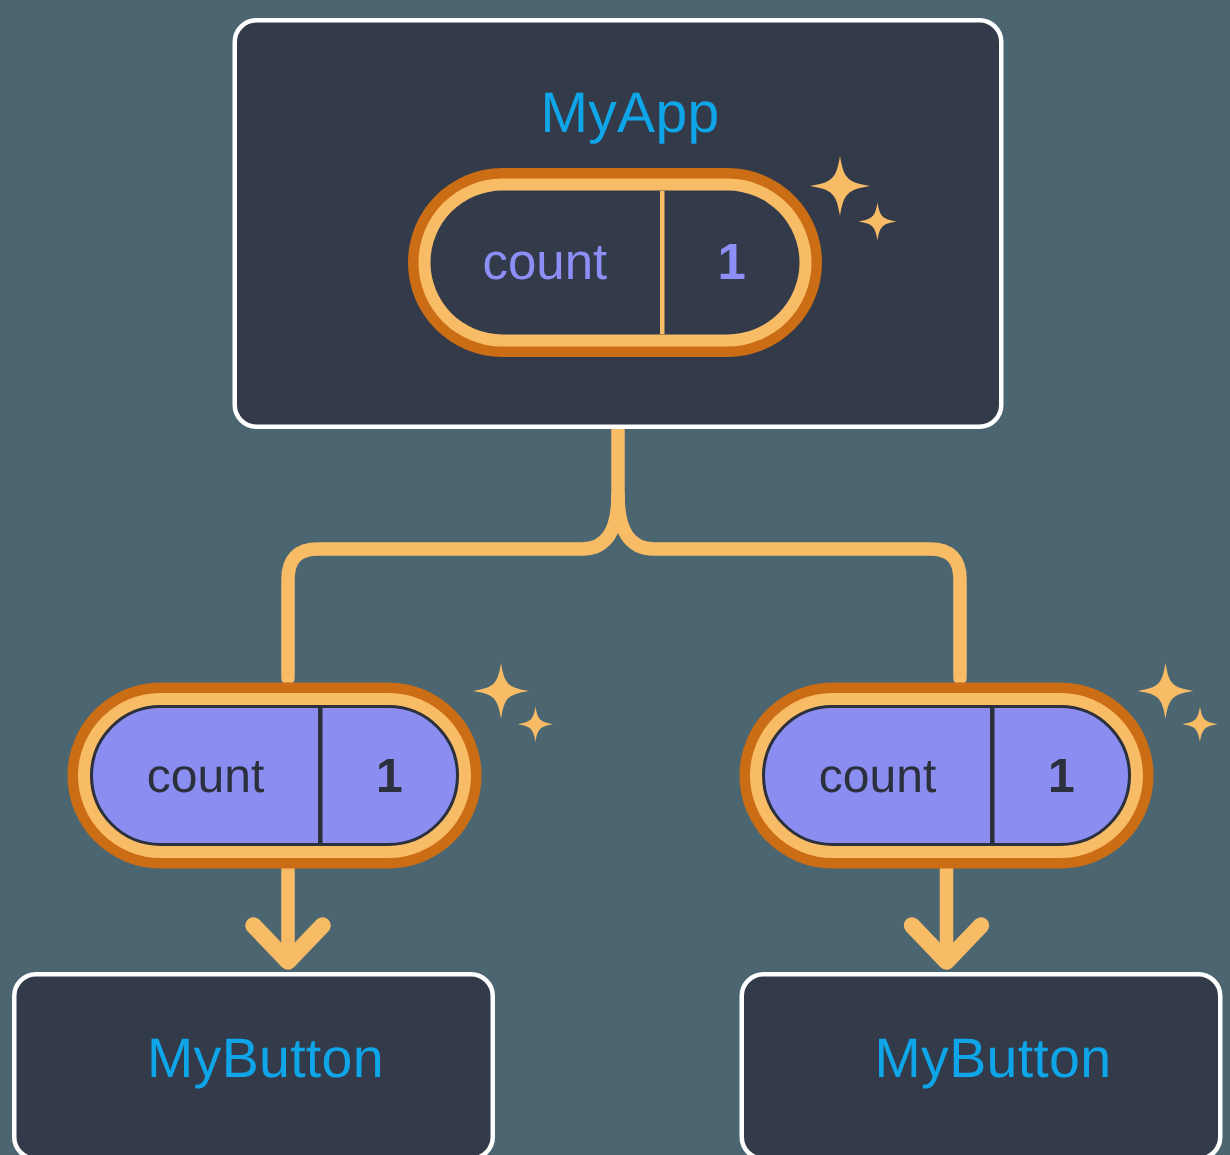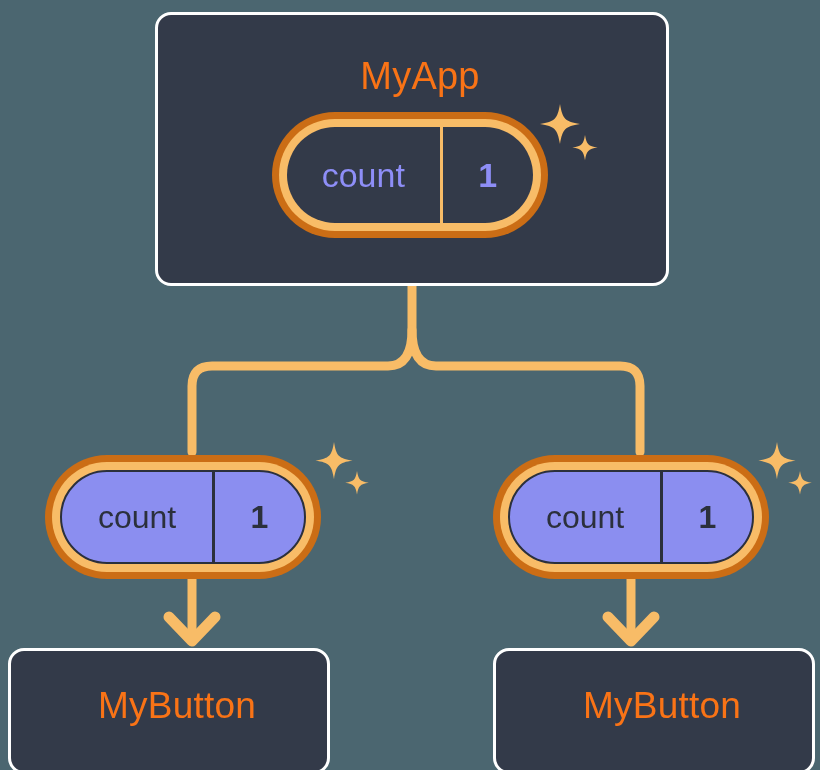--- a/index.html
+++ b/index.html
@@ -22,21 +22,21 @@
     position: absolute;
     background: #333a49;
     border: 3px solid #ffffff;
     border-radius: 16px;
     box-sizing: border-box;
   }
   .comp-title {
     position: absolute;
     left: 0; right: 0;
     text-align: center;
-    color: #f97316;
+    color: #0ea5e9;
     font-weight: 400;
     letter-spacing: 0.2px;
     white-space: nowrap;
     padding-left: 16px;
   }
 
   #myapp-box { left: 155px; top: 12px; width: 514px; height: 274px; }
   #myapp-title { top: 40px; font-size: 38px; }
 
   #mybutton-left-box  { left: 8px;   top: 648px; width: 322px; height: 126px; }

